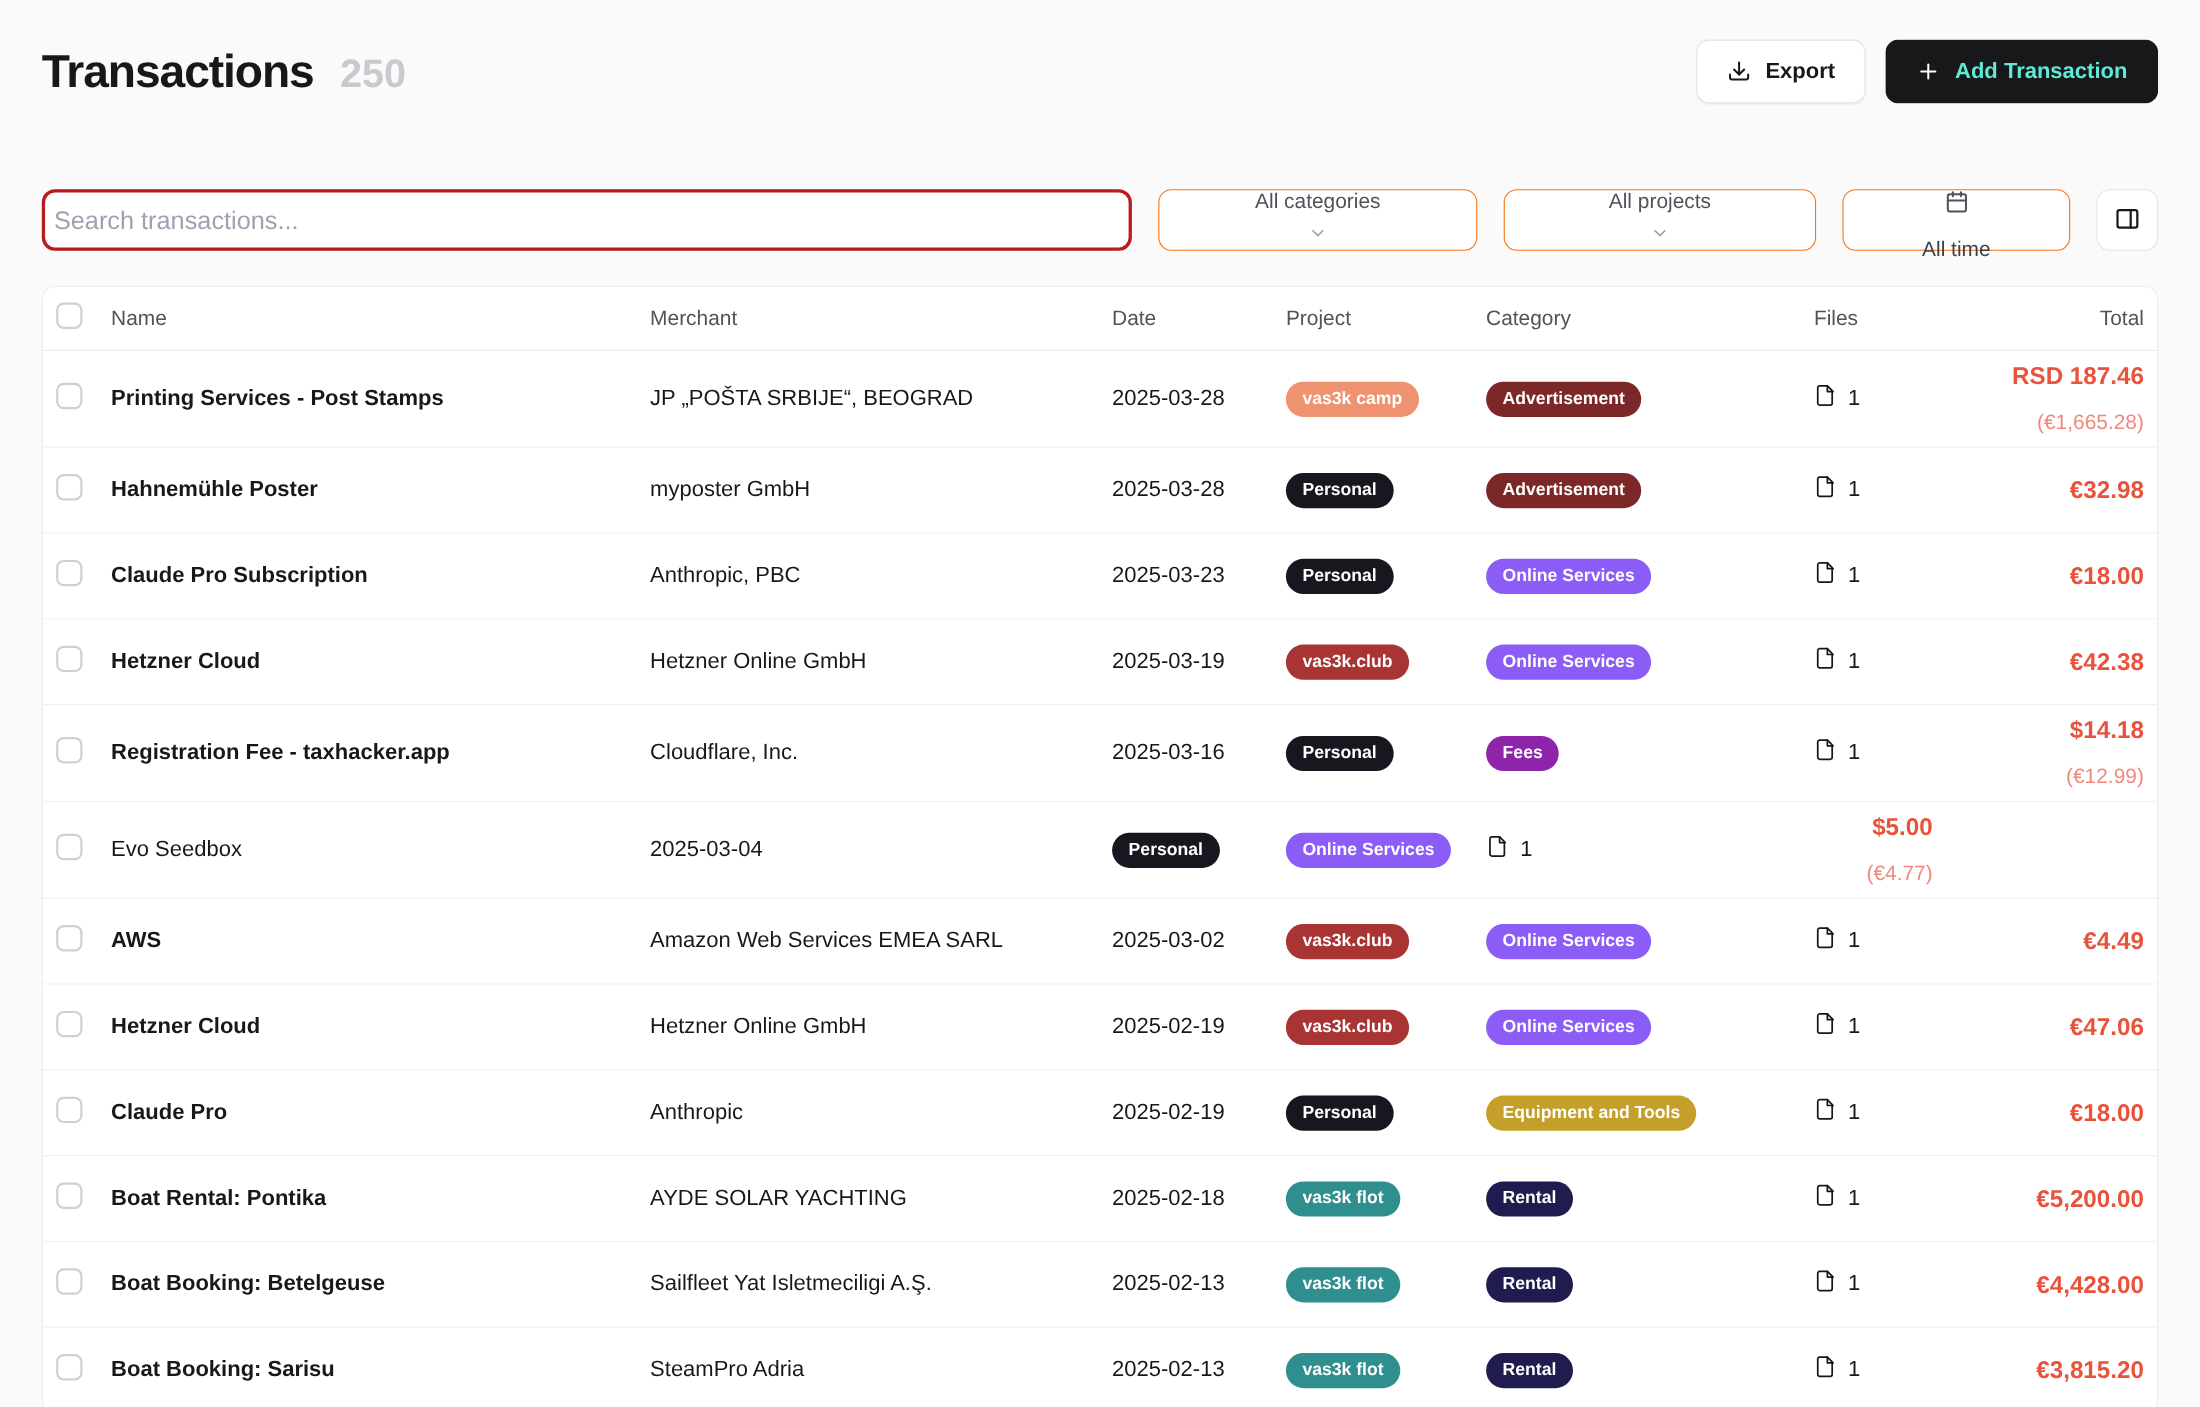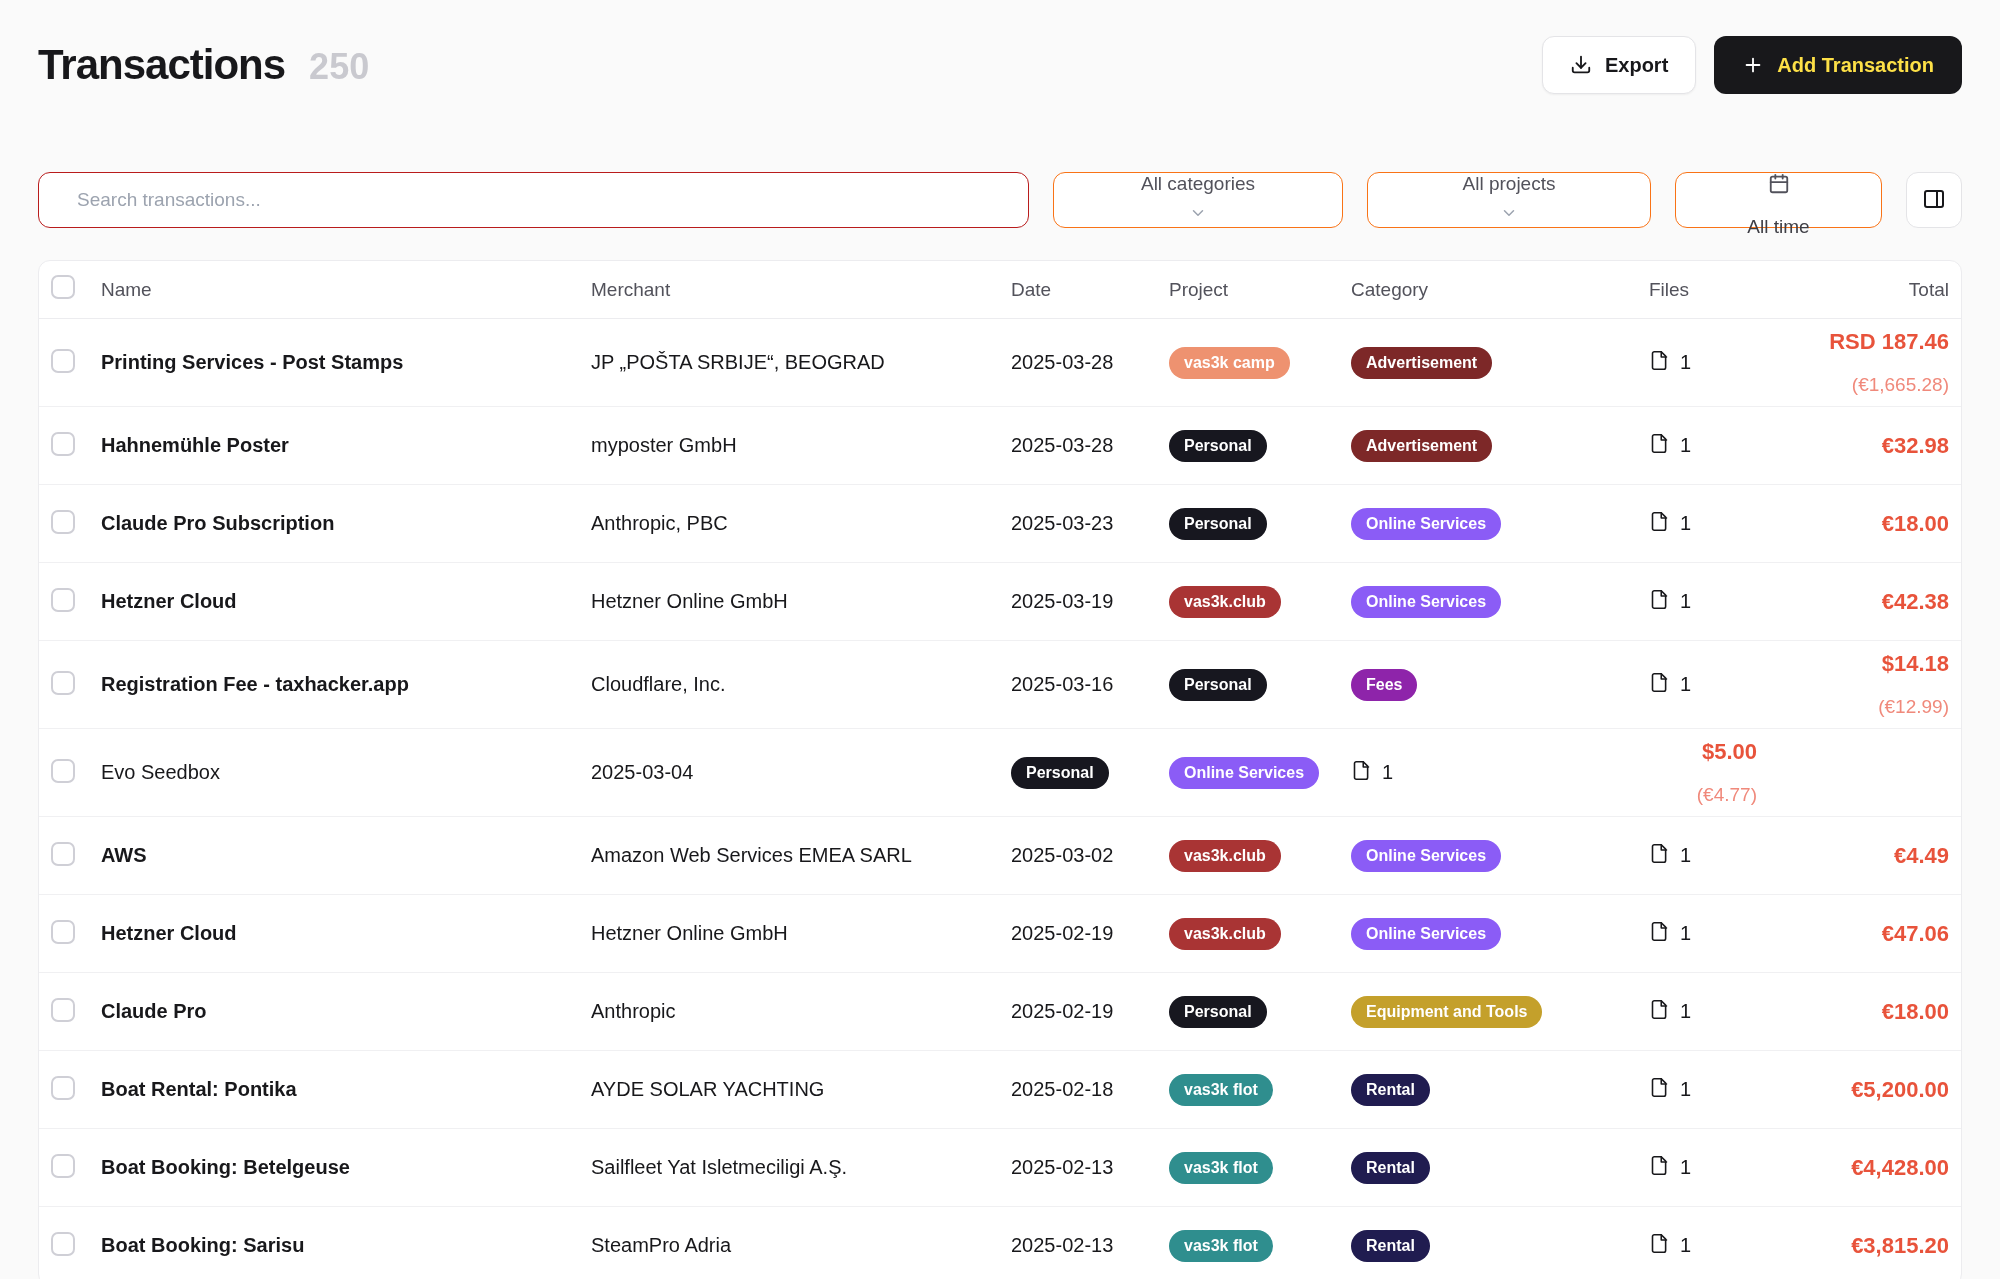--- a/index.html
+++ b/index.html
@@ -17,29 +17,29 @@
   h1 { font-size: 42px; font-weight: 800; letter-spacing: -1px; }
   .count { font-size: 36px; font-weight: 600; color: #c9c9cf; }
   .actions { display: flex; gap: 18px; }
   .btn {
     display: inline-flex; align-items: center; gap: 13px;
     height: 58px; padding: 0 27px; border-radius: 12px;
     font-size: 20px; font-weight: 600; cursor: pointer;
     font-family: inherit; border: 1px solid transparent; justify-content: flex-end;
   }
   .btn-light { background: #fff; border-color: #e4e4e7; color: #18181b; box-shadow: 0 1px 2px rgba(0,0,0,.05); }
-  .btn-dark { background: #18181b; color: #fde047; }
+  .btn-dark { background: #18181b; color: #5eead4; }
   .btn svg { display: block; }
 
   
   .filters { display: flex; gap: 24px; margin-top: 78px; align-items: center; }
   .search {
     flex: 1; height: 56px; background: #fff;
-    border: 1px solid #b91c1c; border-radius: 12px;
-    padding: 0 38px; font-size: 19px; font-family: inherit; color: #18181b;
+    border: 3px solid #b91c1c; border-radius: 12px;
+    padding: 0 8px; font-size: 23px; font-family: inherit; color: #18181b;
     outline: none;
   }
   .search::placeholder { color: #9ca3af; }
   .select {
     display: inline-flex; align-items: center; justify-content: space-between;
     height: 56px; background: #fff; border: 1px solid #f97316; border-radius: 12px;
     padding: 0 20px; font-size: 19px; font-family: inherit; color: #52525b; cursor: pointer; flex-direction: column;
   }
   .sel-cat { width: 290px; }
   .sel-proj { width: 284px; }

